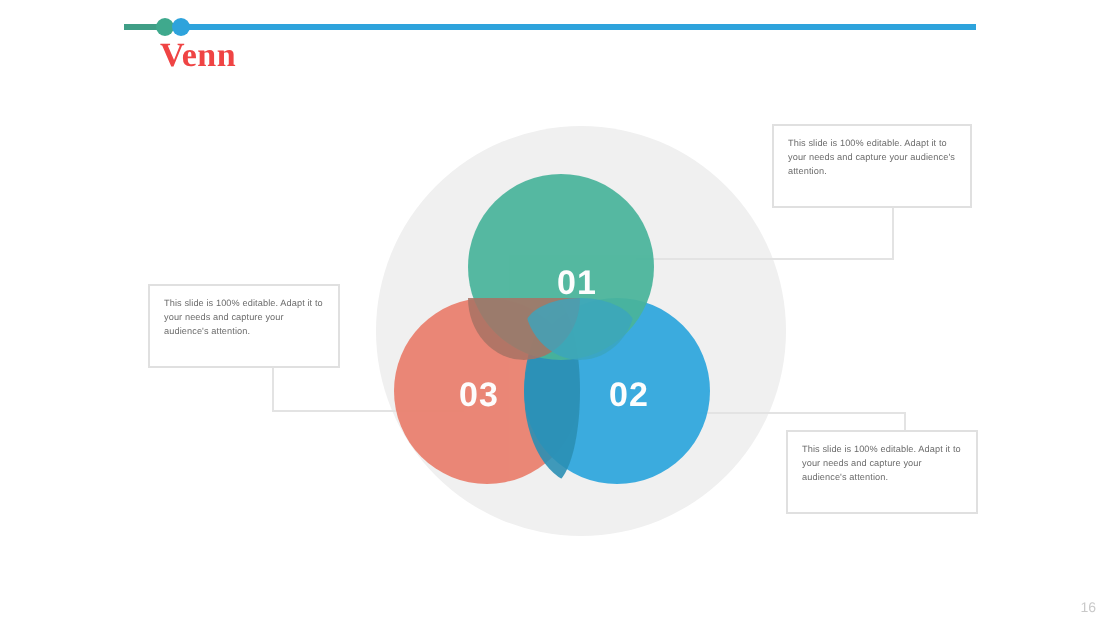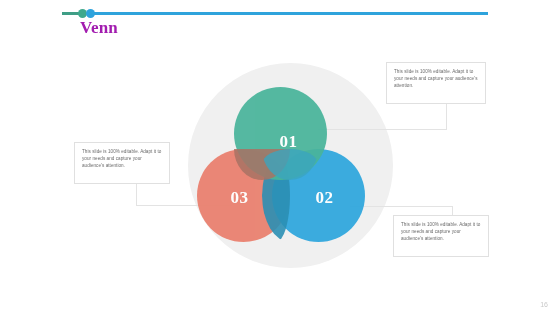--- a/index.html
+++ b/index.html
@@ -66,21 +66,21 @@
     background: #2ea3dc;
   }
 
   .slide-title {
     position: absolute;
     left: 80px;
     top: 18px;
     font-family: "Liberation Serif", serif;
     font-weight: bold;
     font-size: 17px;
-    color: #a21caf;
+    color: #ef4444;
     letter-spacing: 0.2px;
     line-height: 20px;
   }
 
   
   .venn-stage {
     position: absolute;
     left: 0;
     top: 0;
     width: 560px;
@@ -98,21 +98,21 @@
   }
 
   .venn-circle {
     position: absolute;
     border-radius: 50%;
     display: flex;
     align-items: center;
     justify-content: center;
   }
   .venn-circle .num {
-    font-family: Liberation Serif, serif;
+    font-family: Liberation Sans, sans-serif;
     font-size: 17px;
     font-weight: bold;
     color: #ffffff;
     letter-spacing: 0.5px;
     position: relative;
     z-index: 3;
   }
 
   #circle-01 {
     left: 234px;
@@ -129,21 +129,21 @@
     top: 149px;
     width: 93px;
     height: 93px;
     background: #ea7f6d;
     opacity: 0.93;
     justify-content: center;
   }
   #circle-03 .num { transform: translate(-4px, 2px); }
 
   #circle-02 {
-    left: 272px;
+    left: 262px;
     top: 149px;
     width: 93px;
     height: 93px;
     background: #28a4dd;
     opacity: 0.90;
   }
   #circle-02 .num { transform: translate(6px, 2px); }
 
   
   .overlap {

